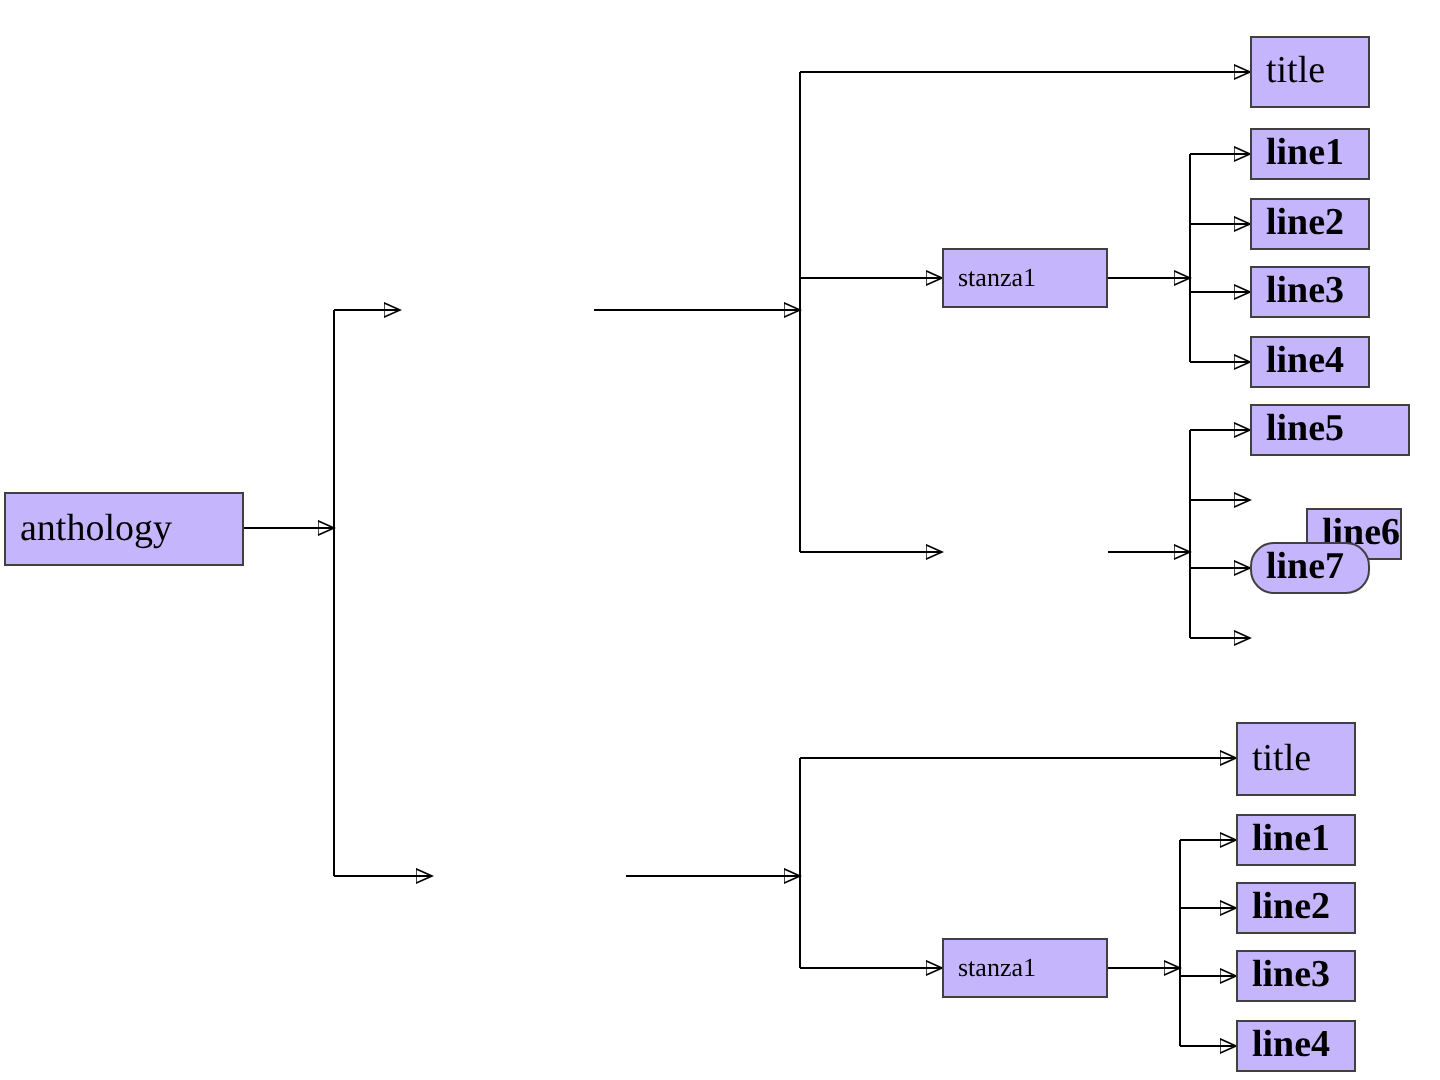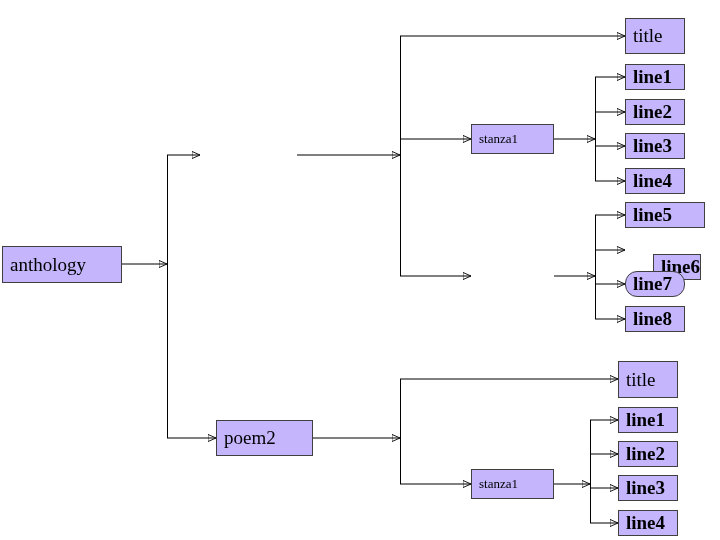--- a/index.html
+++ b/index.html
@@ -120,34 +120,32 @@
 
     <path d="M554,484 H590" marker-end="url(#arrow)"></path>
     <path d="M590,420 H618" marker-end="url(#arrow)"></path>
     <path d="M590,454 H618" marker-end="url(#arrow)"></path>
     <path d="M590,488 H618" marker-end="url(#arrow)"></path>
     <path d="M590,523 H618" marker-end="url(#arrow)"></path>
   </svg>
 
   <div id="n-anthology" class="node node-large">anthology</div>
 
-  <div id="n-poem2" class="node node-large">poem2</div>
 
   <div id="n-p1-title" class="node node-large">title</div>
   <div id="n-p1-stanza1" class="node node-mid">stanza1</div>
 
   <div id="n-p1s1-line1" class="node node-line">line1</div>
   <div id="n-p1s1-line2" class="node node-line">line2</div>
   <div id="n-p1s1-line3" class="node node-line">line3</div>
   <div id="n-p1s1-line4" class="node node-line">line4</div>
 
   <div id="n-p1s2-line5" class="node node-line">line5</div>
   <div id="n-p1s2-line6" class="node node-line">line6</div>
   <div id="n-p1s2-line7" class="node node-line">line7</div>
-  <div id="n-p1s2-line8" class="node node-line">line8</div>
 
   <div id="n-p2-title" class="node node-large">title</div>
   <div id="n-p2-stanza1" class="node node-mid">stanza1</div>
 
   <div id="n-p2s1-line1" class="node node-line">line1</div>
   <div id="n-p2s1-line2" class="node node-line">line2</div>
   <div id="n-p2s1-line3" class="node node-line">line3</div>
   <div id="n-p2s1-line4" class="node node-line">line4</div>
 
 </div>

